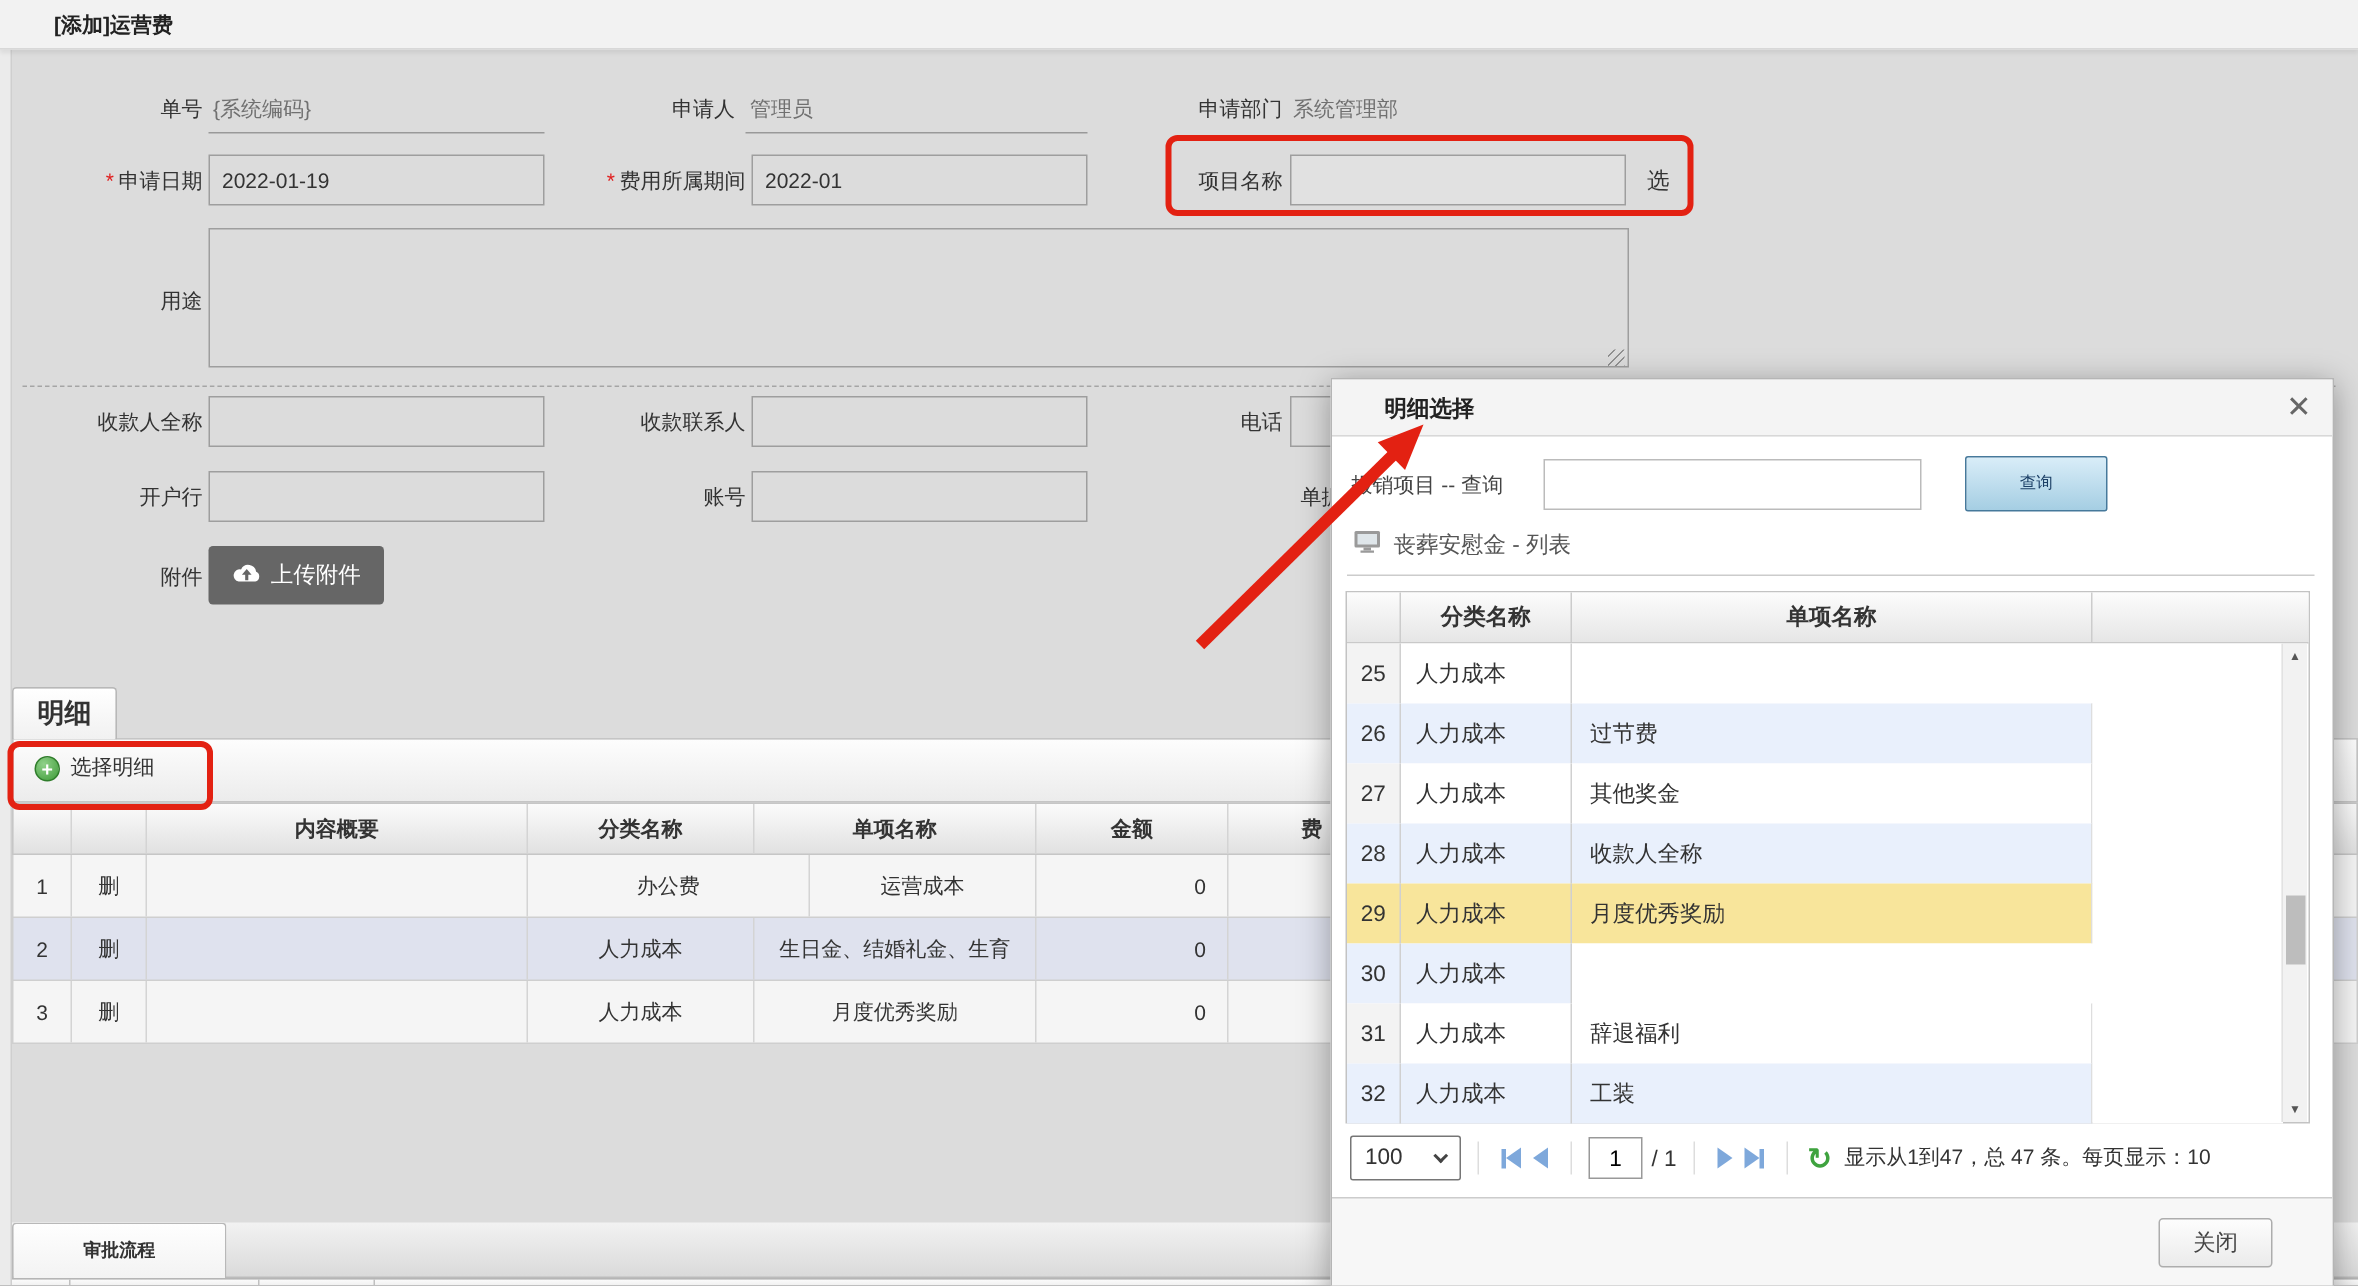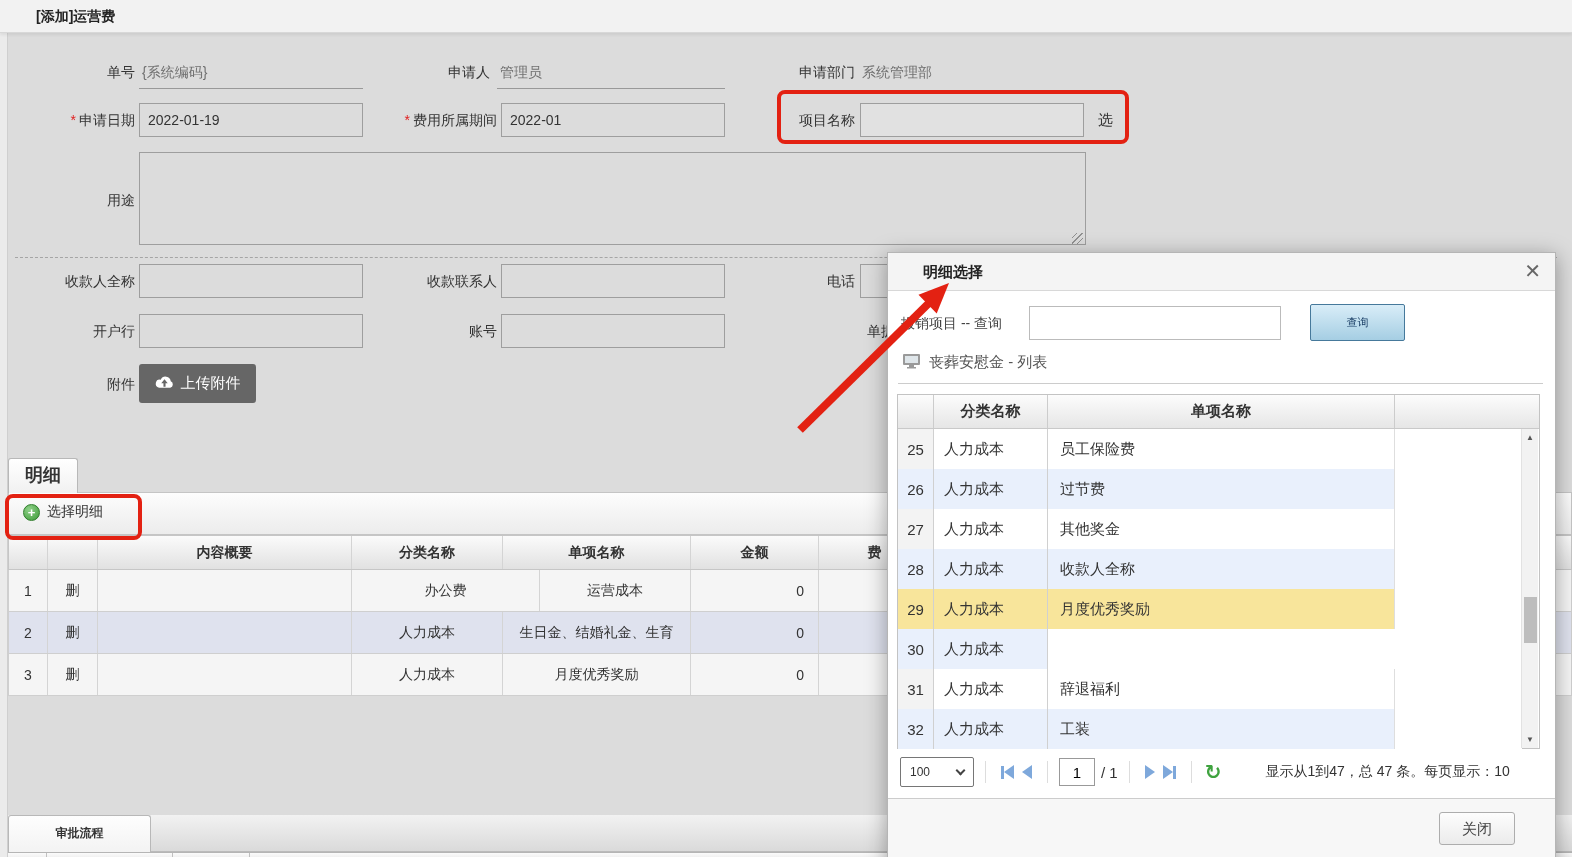--- a/index.html
+++ b/index.html
@@ -105,35 +105,35 @@
   .drow.odd .d0, .drow.odd .d1, .drow.odd .d2 { background:#e9f0fc; }
   .drow.highlighted .d0, .drow.highlighted .d1, .drow.highlighted .d2 { background:#f8e59b; }
   .dsb { position:absolute; top:34px; right:1px; width:17px; height:319px; background:#f2f2f2;
     border-left:1px solid #e2e2e2; }
   .dsb .sarrow { position:absolute; left:0; width:100%; text-align:center; font-size:8px; color:#555; cursor:pointer;}
   .dsb .up { top:4px; } .dsb .dn { bottom:4px; }
   .dsb .thumb { position:absolute; left:2px; top:168px; width:13px; height:46px; background:#bdbdbd; cursor:pointer;}
 
   .pager { position:absolute; left:12px; top:501px; height:36px; display:flex; align-items:center; white-space:nowrap; }
   .pselect { position:relative; width:74px; height:30px; border:1px solid #767676; border-radius:2px;
-    background:#fff; line-height:28px; padding-left:9px; font-size:12px; cursor:pointer; }
+    background:#fff; line-height:28px; padding-left:9px; font-size:15px; cursor:pointer; }
   .chev { position:absolute; right:9px; top:9px; width:7px; height:7px;
     border-right:2px solid #444; border-bottom:2px solid #444; transform:rotate(45deg); }
   .psep { width:1px; height:22px; background:#ddd; margin:0 11px; }
   .pbtn { display:flex; align-items:center; margin:0 4px; cursor:pointer; }
   .tri { width:0; height:0; border-top:7px solid transparent; border-bottom:7px solid transparent; }
   .tri.left { border-right:10px solid #7ea8db; }
   .tri.right { border-left:10px solid #7ea8db; }
   .bar { width:3px; height:13px; background:#7ea8db; }
   .pinput { width:36px; height:28px; border:1px solid #999; text-align:center; margin-right:6px;
     font:15px "Liberation Sans","DejaVu Sans",sans-serif; outline:none; }
   .ptotal { font-size:15px; color:#333; }
   .refresh { font-size:20px; color:#3fa33f; font-weight:bold; margin:0 8px 0 2px; cursor:pointer;
     font-family:"DejaVu Sans",sans-serif; }
-  .pinfo { font-size:14px; color:#333;margin-left:36px; }
+  .pinfo { font-size:14px; color:#333; }
 
   .mfooter { position:absolute; left:0; top:545px; width:100%; height:75px;
     background:#f7f7f7; border-top:1px solid #ccc; }
   .close-btn { position:absolute; left:551px; top:13px; width:76px; height:33px;
     background:linear-gradient(#fdfdfd,#ebebeb); border:1px solid #adadad; border-radius:3px;
     text-align:center; line-height:31px; color:#444; font-size:15px; cursor:pointer; }
 
   
   .anno-box { position:absolute; border:4px solid #e32112; border-radius:8px; z-index:20; pointer-events:none; }
   .anno-box1 { left:777px; top:90px; width:352px; height:54px; }
@@ -298,21 +298,20 @@
         <div class="dh dh0"></div>
         <div class="dh dh1">分类名称</div>
         <div class="dh dh2">单项名称</div>
         <div class="dh dh3"></div>
       </div>
       <div class="dbody">
 
       <div class="drow even">
             <div class="dc d0">25</div>
             <div class="dc d1">人力成本</div>
-            <div class="dc d2">员工保险费</div>
             <div class="dc d3"></div>
           </div>
           <div class="drow odd">
             <div class="dc d0">26</div>
             <div class="dc d1">人力成本</div>
             <div class="dc d2">过节费</div>
             <div class="dc d3"></div>
           </div>
           <div class="drow even">
             <div class="dc d0">27</div>

